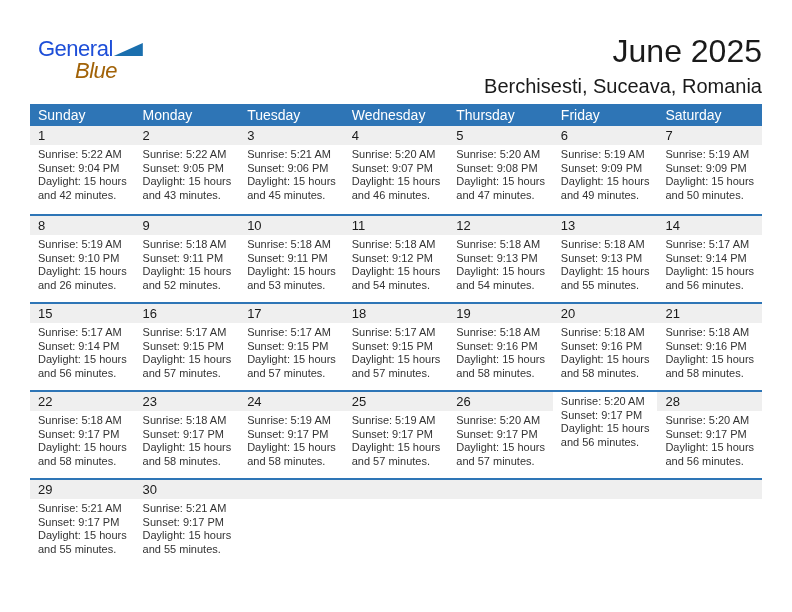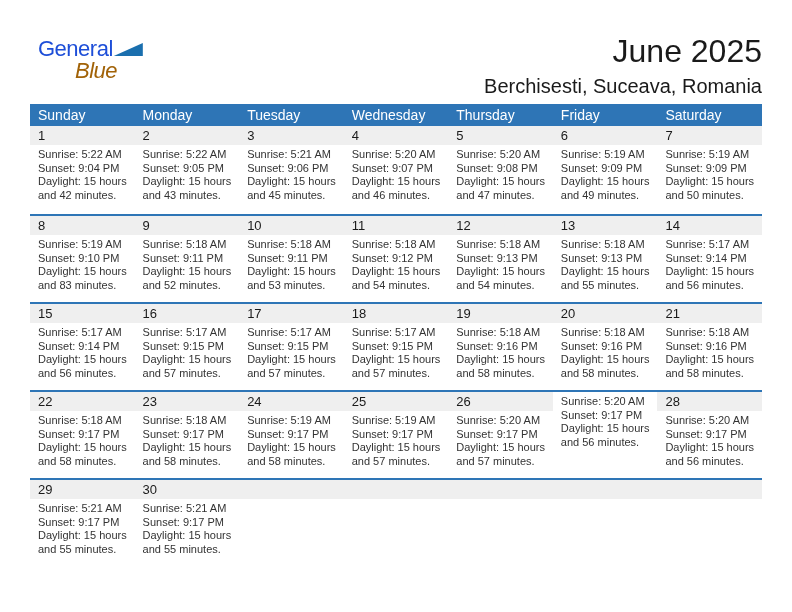--- a/index.html
+++ b/index.html
@@ -145,21 +145,21 @@
             </div>
           </div>
         </div>
         <div class="week">
           <div class="day-cell">
             <div class="day-num">8</div>
             <div class="day-body">
               <div class="line">Sunrise: 5:19 AM</div>
               <div class="line">Sunset: 9:10 PM</div>
               <div class="line">Daylight: 15 hours</div>
-              <div class="line">and 83 minutes.</div>
+              <div class="line">and 26 minutes.</div>
             </div>
           </div>
           <div class="day-cell">
             <div class="day-num">9</div>
             <div class="day-body">
               <div class="line">Sunrise: 5:18 AM</div>
               <div class="line">Sunset: 9:11 PM</div>
               <div class="line">Daylight: 15 hours</div>
               <div class="line">and 52 minutes.</div>
             </div>

